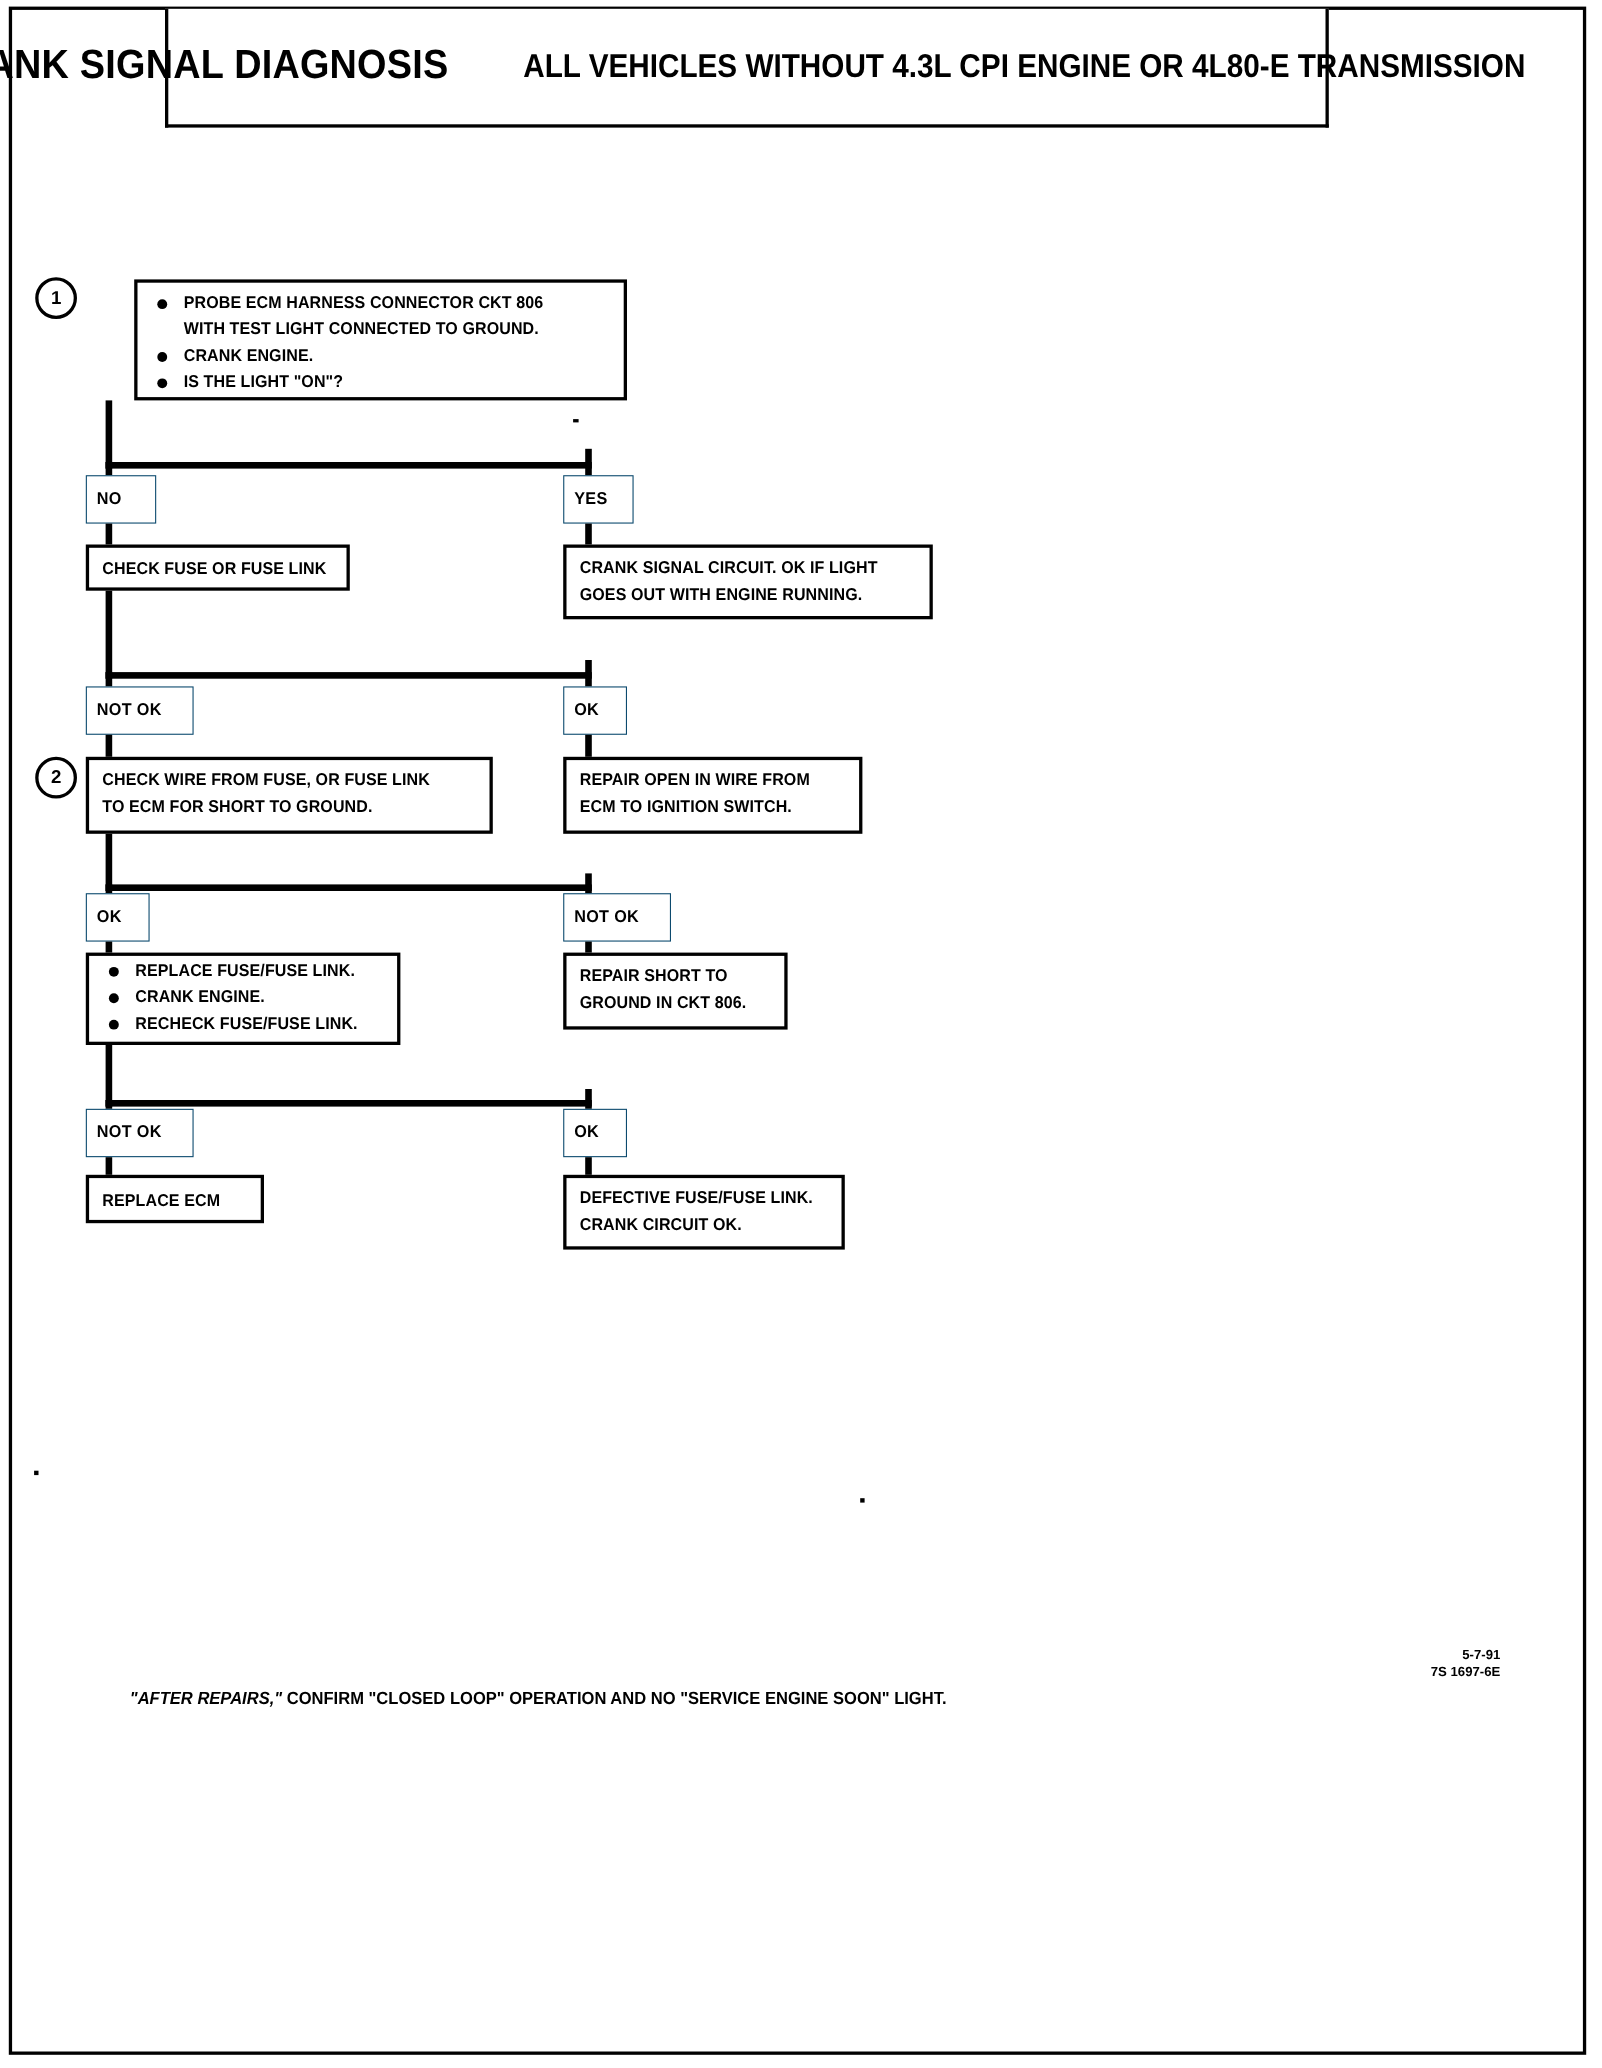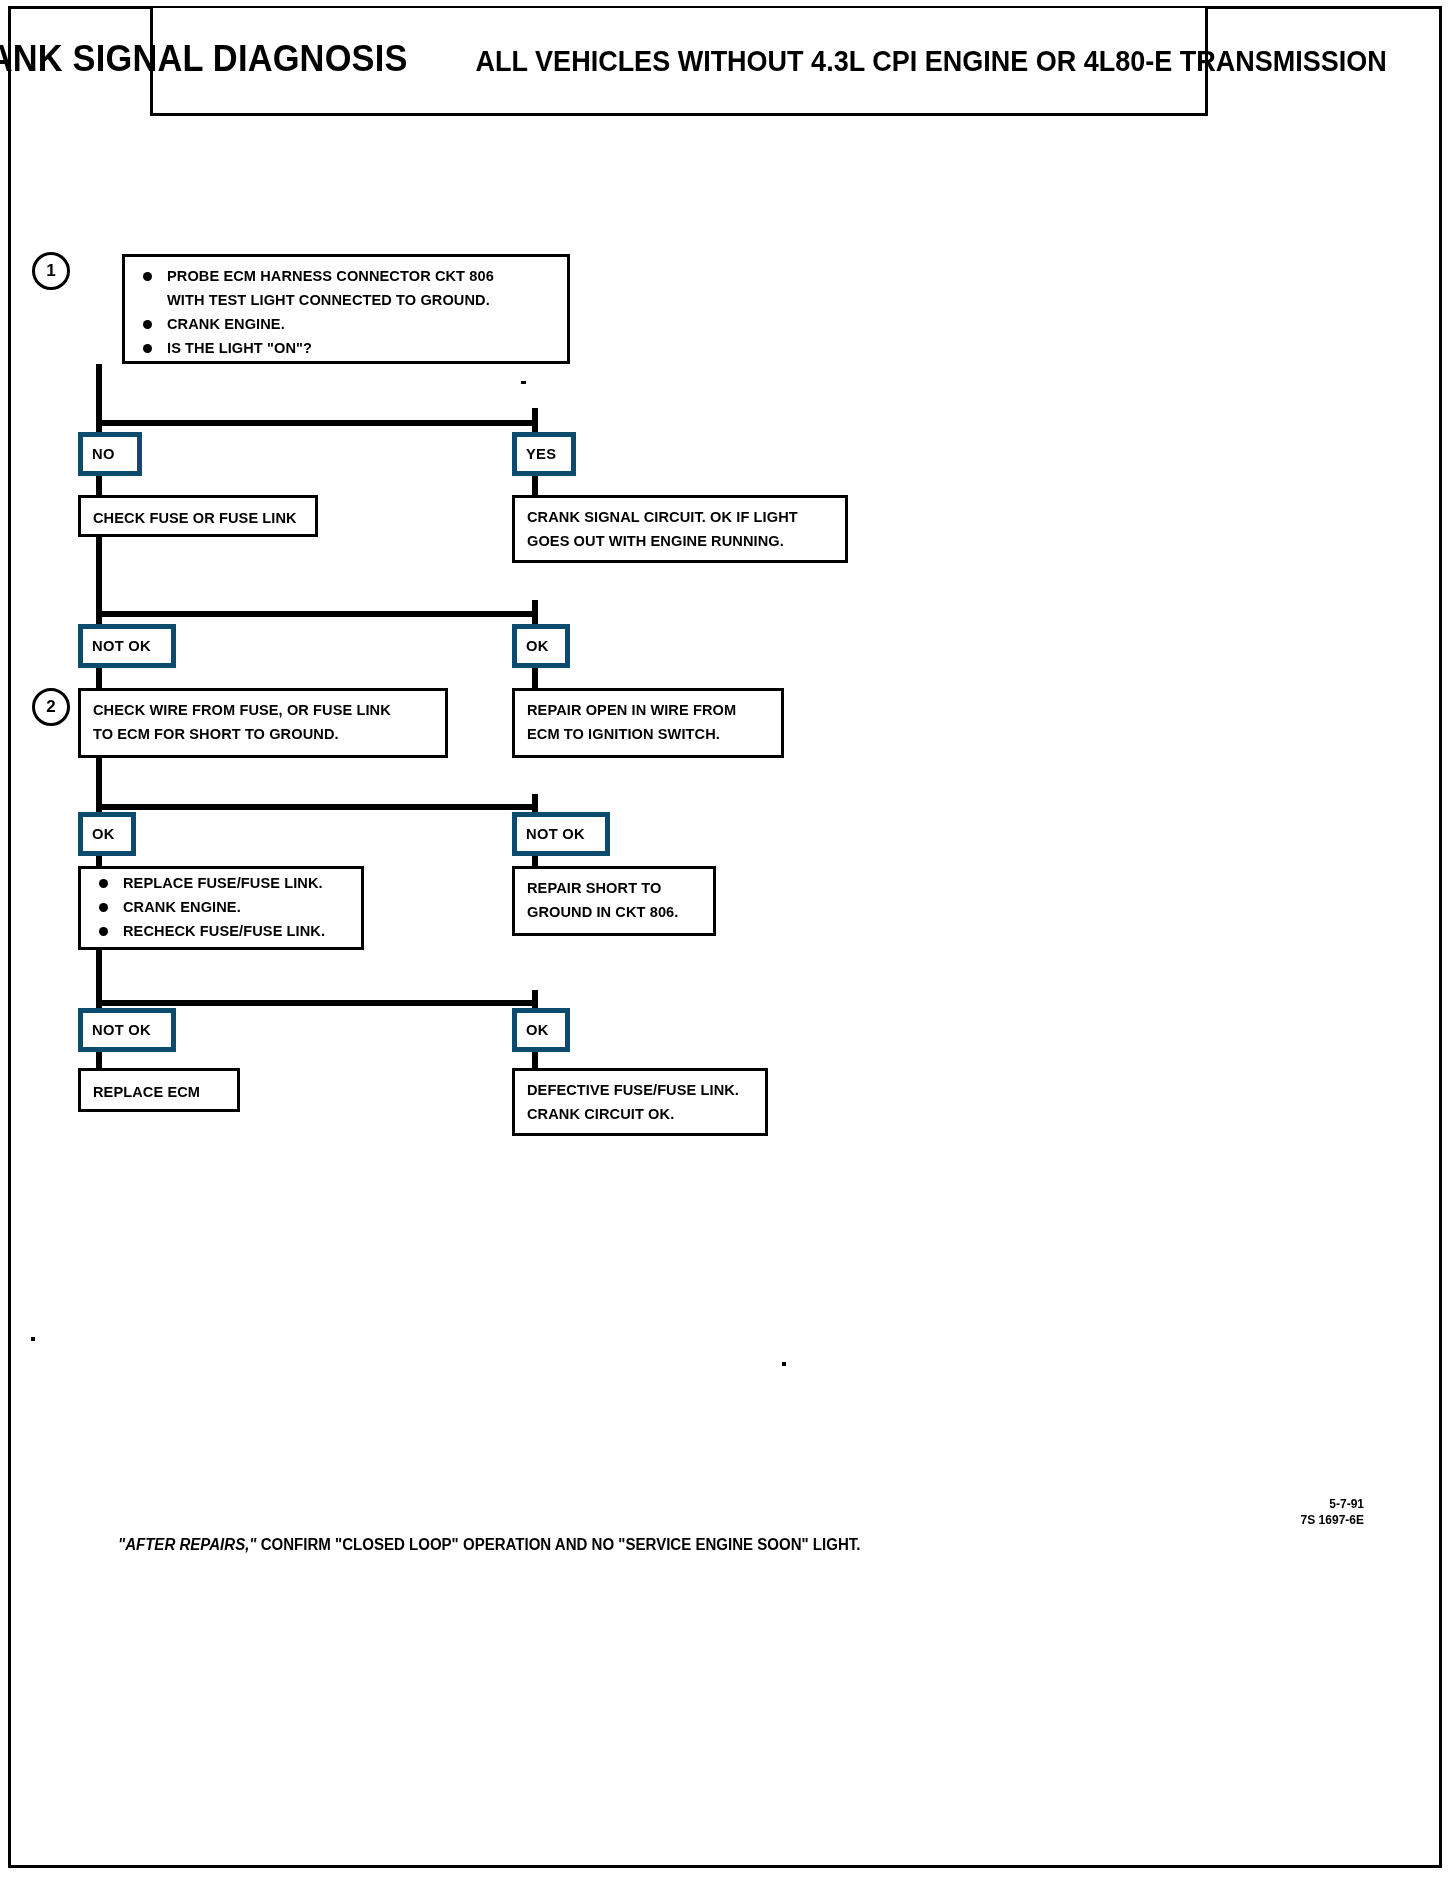--- a/index.html
+++ b/index.html
@@ -63,21 +63,21 @@
     font-weight:bold;
     font-size:15.5px;
     line-height:1.55;
     letter-spacing:0.1px;
     padding:7px 10px 7px 12px;
     transform-origin:left top;
   }
   .fbox .txt{ transform:scaleX(0.94); transform-origin:left center; white-space:nowrap; display:block; }
   .lbl{
     position:absolute;
-    border:5px solid #0c4a6e;
+    border:1px solid #0c4a6e;
     box-sizing:border-box;
     background:#fff;
     font-weight:bold;
     font-size:15.5px;
     display:flex;
     align-items:center;
     justify-content:flex-start;
     padding-left:9px;
     letter-spacing:0.3px;
   }

